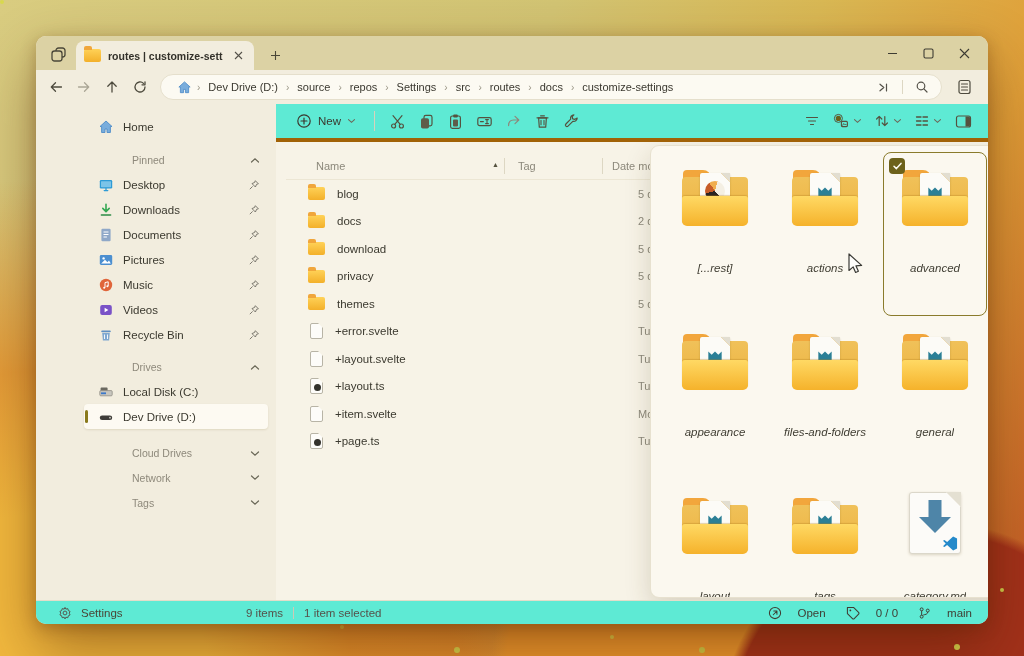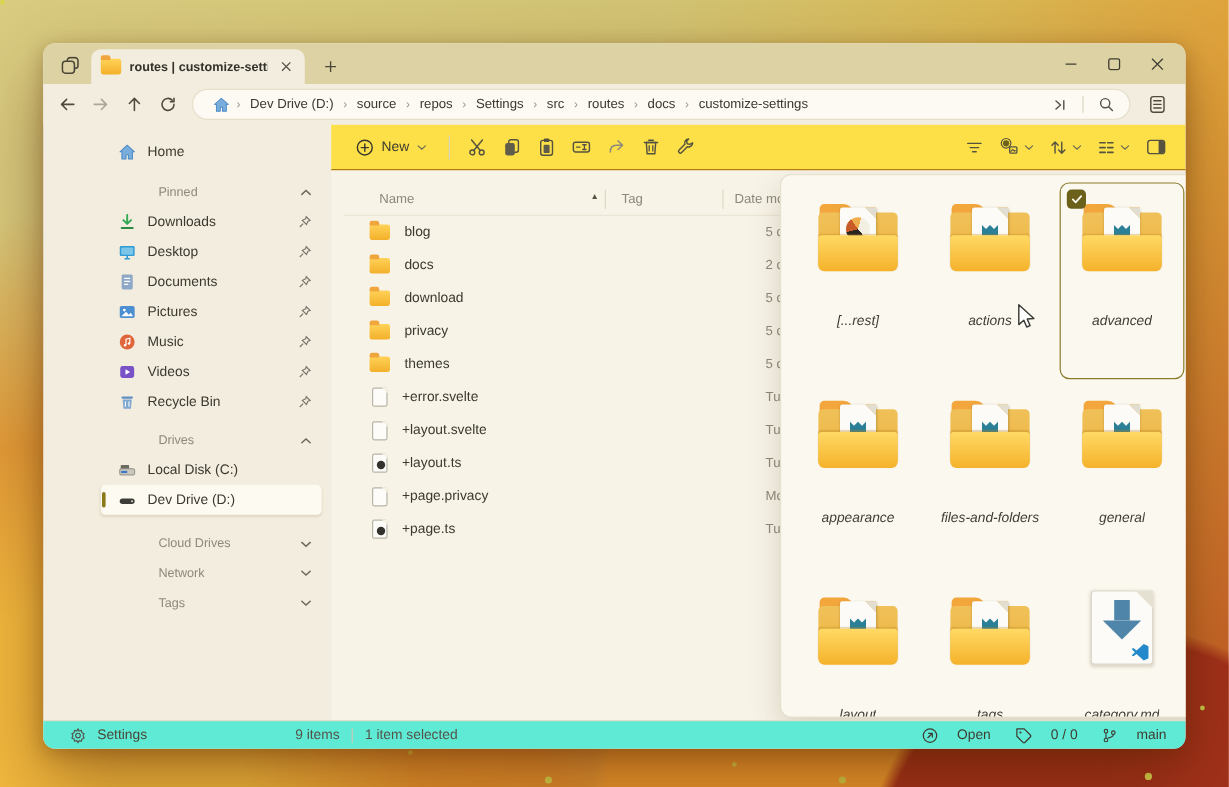--- a/index.html
+++ b/index.html
@@ -68,21 +68,21 @@
   .pin { width:16px; height:16px; display:flex; align-items:center; justify-content:center; opacity:.75; }
   .sb-header { height:24px; display:flex; align-items:center; padding:0 8px 0 12px; margin-top:8px; }
   .sb-header.gap12 { margin-top:12px; }
   .sb-header.flat { margin-top:0; height:25px; }
   .sb-header .hdr-label { font-size:10.5px; color:#8E897B; flex:1;padding-left:36px; }
   .sb-item.selected { background:#FDFAF2; box-shadow:0 1px 2px rgba(120,100,40,.15); }
   .sb-item.selected::before { content:""; position:absolute; left:1px; top:6px; width:3px; height:13px; border-radius:2px; background:#8A7A1C; }
 
   
   .rightcol { flex:1; display:flex; flex-direction:column; min-width:0; }
-  .toolbar { height:38px; display:flex; align-items:center; padding:0 10px; border-bottom:1px solid #a16207; background:#fde047; }
+  .toolbar { height:38px; display:flex; align-items:center; padding:0 10px; border-bottom:4px solid #a16207; background:#5eead4; }
   .tb-new { height:28px; display:flex; align-items:center; gap:6px; padding:0 10px; border-radius:5px; }
   .tb-new span { font-size:11.5px; color:#3B392F; }
   .tb-divider { width:1px; height:20px; background:#D8D2BC; margin:0 8px; }
   .tb-btn { width:29px; height:28px; display:flex; align-items:center; justify-content:center; border-radius:5px; }
   .tb-group { display:flex; align-items:center; }
   .tb-right { margin-left:auto; display:flex; align-items:center; gap:2px; }
   .tb-combo { height:28px; display:flex; align-items:center; padding:0 5px; gap:3px; border-radius:5px; }
 
   
   .content { position:relative; flex:1; background:#F7F3E7; overflow:hidden; }
@@ -287,40 +287,40 @@
         <div class="sb-header">
           <span class="hdr-label">Pinned</span>
           <svg width="10" height="7" viewBox="0 0 10 7">
               <path d="M1.5 5 5 1.8 8.5 5" fill="none" stroke="#6B6858" stroke-width="1.2" stroke-linecap="round"></path>
             </svg>
         </div>
 
         <div class="sb-item">
           <span class="sb-ic">
               <svg width="16" height="16" viewBox="0 0 16 16">
-                <path d="M8 2.2v7M4.8 6.4 8 9.6l3.2-3.2" fill="none" stroke="#34A853" stroke-width="1.6" stroke-linecap="round" stroke-linejoin="round"></path>
-                <path d="M3.4 13h9.2" stroke="#2C8C46" stroke-width="1.6" stroke-linecap="round"></path>
-              </svg>
-            </span>
-          <span class="sb-label">Downloads</span>
+                <rect x="1.8" y="3" width="12.4" height="8.4" rx="1.2" fill="#2E9BD6"></rect>
+                <rect x="3" y="4.2" width="10" height="6" rx=".6" fill="#7CC4E8"></rect>
+                <path d="M6.2 13.6h3.6M8 11.4v2.2" stroke="#2E9BD6" stroke-width="1.3" stroke-linecap="round"></path>
+              </svg>
+            </span>
+          <span class="sb-label">Desktop</span>
           <span class="pin">
               <svg width="12" height="12" viewBox="0 0 12 12">
                 <path d="M7.2 1.6 10.4 4.8 8.6 5.3 7.4 8 4 4.6 6.7 3.4zM4.6 7.4 1.8 10.2" fill="none" stroke="#55524A" stroke-width="1"></path>
               </svg>
             </span>
         </div>
         <div class="sb-item">
           <span class="sb-ic">
               <svg width="16" height="16" viewBox="0 0 16 16">
-                <rect x="1.8" y="3" width="12.4" height="8.4" rx="1.2" fill="#2E9BD6"></rect>
-                <rect x="3" y="4.2" width="10" height="6" rx=".6" fill="#7CC4E8"></rect>
-                <path d="M6.2 13.6h3.6M8 11.4v2.2" stroke="#2E9BD6" stroke-width="1.3" stroke-linecap="round"></path>
-              </svg>
-            </span>
-          <span class="sb-label">Desktop</span>
+                <path d="M8 2.2v7M4.8 6.4 8 9.6l3.2-3.2" fill="none" stroke="#34A853" stroke-width="1.6" stroke-linecap="round" stroke-linejoin="round"></path>
+                <path d="M3.4 13h9.2" stroke="#2C8C46" stroke-width="1.6" stroke-linecap="round"></path>
+              </svg>
+            </span>
+          <span class="sb-label">Downloads</span>
           <span class="pin">
               <svg width="12" height="12" viewBox="0 0 12 12">
                 <path d="M7.2 1.6 10.4 4.8 8.6 5.3 7.4 8 4 4.6 6.7 3.4zM4.6 7.4 1.8 10.2" fill="none" stroke="#55524A" stroke-width="1"></path>
               </svg>
             </span>
         </div>
         <div class="sb-item">
           <span class="sb-ic">
               <svg width="16" height="16" viewBox="0 0 16 16">
                 <rect x="3.4" y="1.8" width="9.2" height="12.4" rx="1.2" fill="#8FA8C8"></rect>
@@ -589,21 +589,21 @@
                 <span class="row-label">+layout.svelte</span>
                 <span class="row-date">Tue</span>
               </div>
             <div class="row">
                 <span class="li-file ts"></span>
                 <span class="row-label">+layout.ts</span>
                 <span class="row-date">Tue</span>
               </div>
             <div class="row">
                 <span class="li-file"></span>
-                <span class="row-label">+page.privacy</span>
+                <span class="row-label">+item.svelte</span>
                 <span class="row-date">Mon</span>
               </div>
             <div class="row">
                 <span class="li-file ts"></span>
                 <span class="row-label">+page.ts</span>
                 <span class="row-date">Tue</span>
               </div>
           </div>
 
           <div class="grid-panel">

